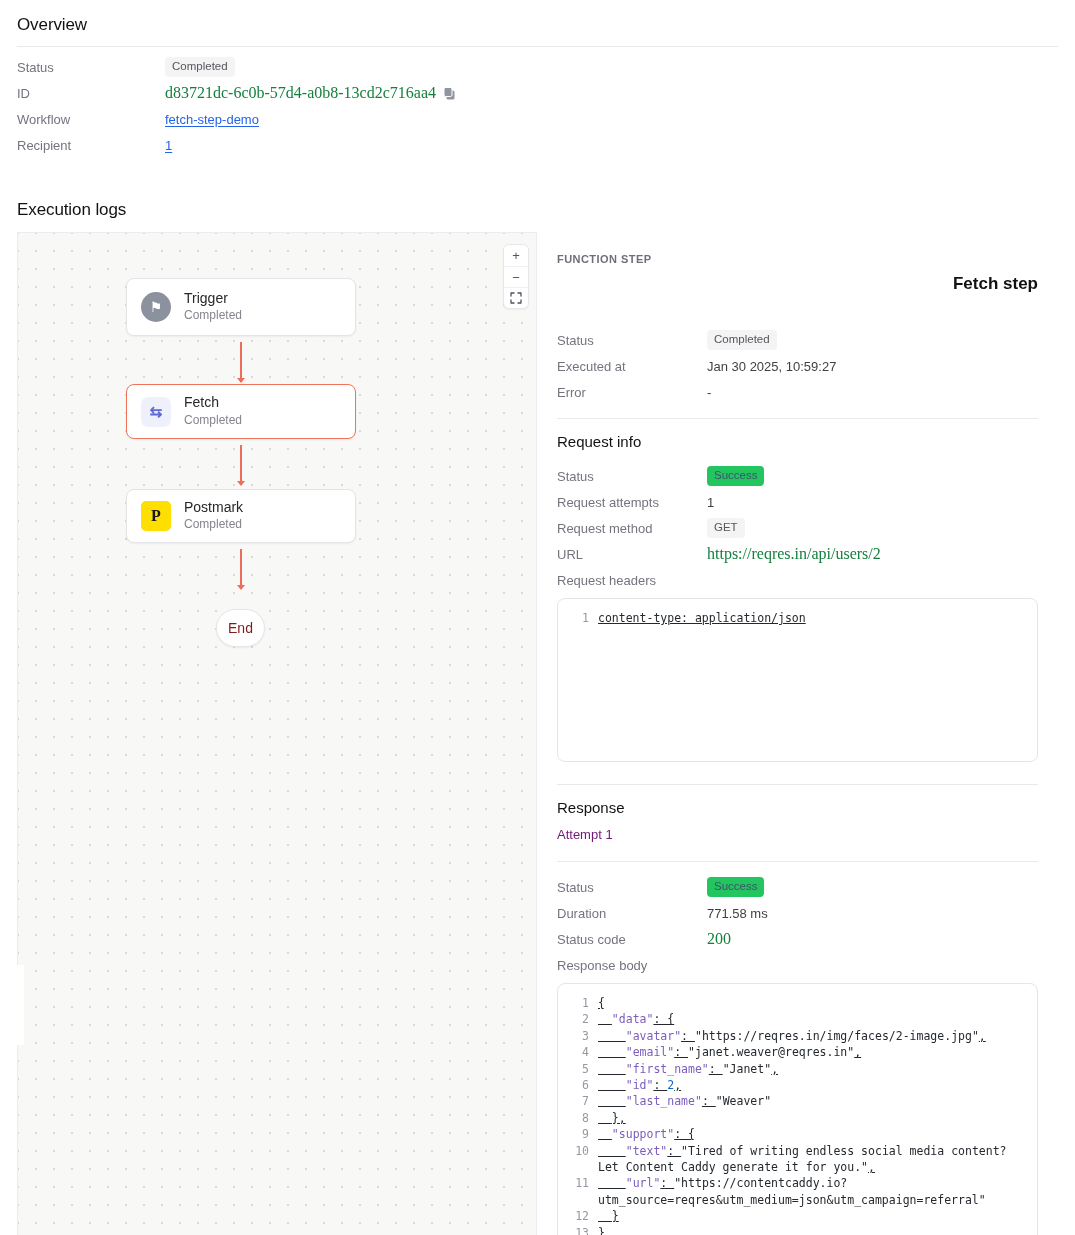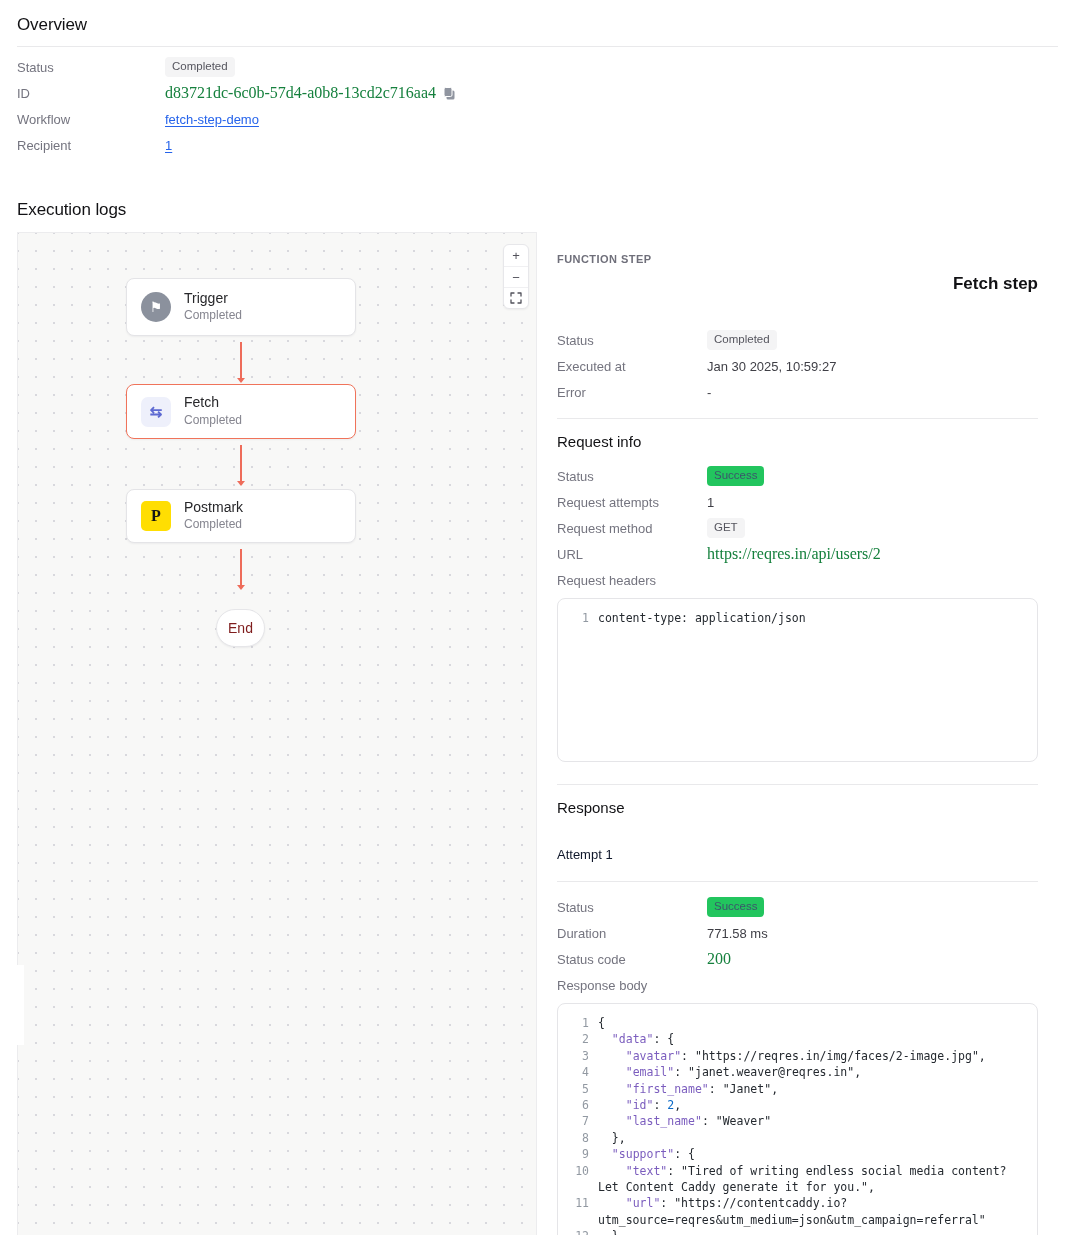--- a/index.html
+++ b/index.html
@@ -89,35 +89,35 @@
   .kicker { font-size:11px; font-weight:700; letter-spacing:.45px; color:#6f6f7a; }
   .step-title { font-size:17px; font-weight:700; color:#121215; margin:9px 0 0;text-align:right; }
   .meta { margin-top:33px; }
   .divider { border:0; border-top:1px solid #e9e9eb; }
   #d1 { margin:13px 0 0; }
   #d2 { margin:22px 0 0; }
   #d3 { margin:19px 0 0; }
   .h2 { font-size:15px; font-weight:400; color:#121215; margin:14px 0 0; }
   #request-rows { margin-top:13px; }
   #response-rows { margin-top:12px; }
-  .attempt { margin-top:31px; font-size:13px; color:#0f172a; }
+  .attempt { margin-top:11px; font-size:13px; color:#701a75; }
 
   .codebox {
     border:1px solid #e5e5e8; border-radius:8px; margin-top:5px;
     padding:11px 10px; overflow:hidden; background:#fff;
   }
   .codebox.hdrs { height:164px; }
   .codebox.body-code { height:312px; }
   .cl { display:flex; font-family:"DejaVu Sans Mono", monospace; font-size:11.5px; line-height:16.4px; }
   .ln { width:21px; flex-shrink:0; text-align:right; color:#9299a2; margin-right:9px; user-select:none; }
   .code { flex:1; white-space:pre-wrap; word-break:break-word; color:#24292f; }
   .tk-k { color:#7b5dbe; }
   .tk-n { color:#0a69c7; }
   .tk-s { color:#24292f; }
-  .tk-p { color:#24292f; }
+  .tk-p { color:#24292f;text-decoration:underline; }
 </style>
 </head>
 <body>
 
 <div class="page">
   <h1 class="sec-title">Overview</h1>
   <hr class="top-divider">
   <div id="overview-fields">
       <div class="kv-row">
         <div class="kv-label">Status</div>

